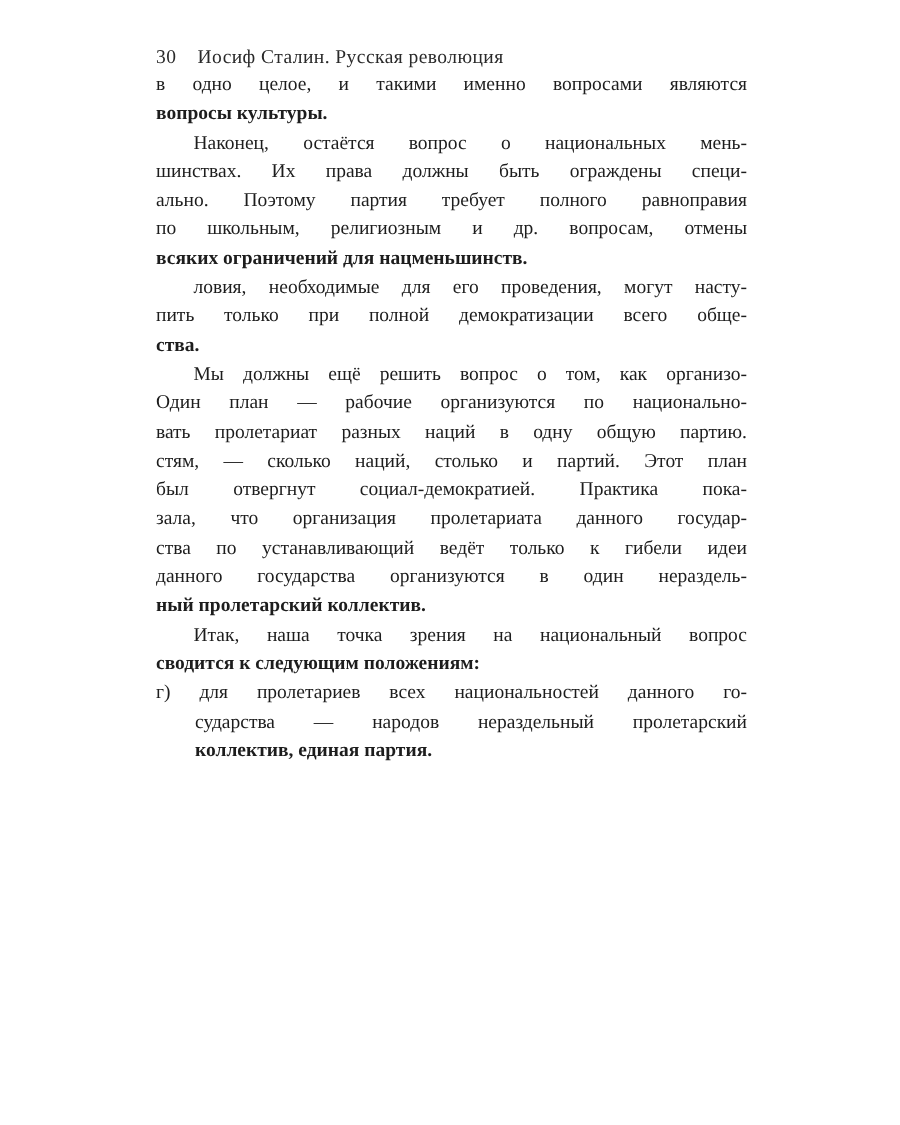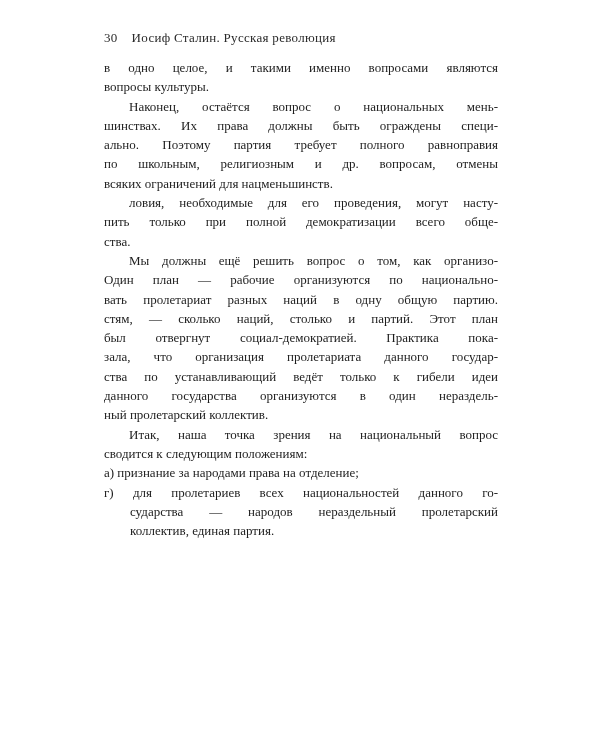--- a/index.html
+++ b/index.html
@@ -17,34 +17,34 @@
     height: 750px;
     padding: 30px 0 0 104px;
   }
   .header {
     width: 394px;
     font-size: 13px;
     letter-spacing: 0.3px;
     color: #2a2a2a;
     display: flex;
     align-items: baseline;
-    margin-bottom: 12px;
+    margin-bottom: 0;
   }
   .pagenum { margin-right: 14px; }
   .textblock {
     width: 394px;
     font-size: 13px;
     line-height: 19.3px;
   }
   .para { margin: 0; }
   .line {
     text-align: justify;
     text-align-last: justify;
   }
-  .line.last { text-align-last: left; }
+  .line.last { text-align-last: left; font-weight: bold; }
   .para.indent > .line:first-child { text-indent: 25px; }
   .para.list > .line:not(:first-child) { padding-left: 26px; }
 </style>
 </head>
 <body>
 
 <div class="page">
   <div class="header">
     <span class="pagenum">30</span>
     <span class="runtitle">Иосиф Сталин. Русская революция</span>
@@ -75,21 +75,18 @@
         <div class="line">зала, что организация пролетариата данного государ-</div>
         <div class="line">ства по устанавливающий ведёт только к гибели идеи</div>
         <div class="line">данного государства организуются в один нераздель-</div>
         <div class="line last">ный пролетарский коллектив.</div>
       </div>
       <div class="para indent">
         <div class="line">Итак, наша точка зрения на национальный вопрос</div>
         <div class="line last">сводится к следующим положениям:</div>
       </div>
       <div class="para list">
-        <div class="line last">а) признание за народами права на отделение;</div>
-      </div>
-      <div class="para list">
         <div class="line">г) для пролетариев всех национальностей данного го-</div>
         <div class="line">сударства — народов нераздельный пролетарский</div>
         <div class="line last">коллектив, единая партия.</div>
       </div>
     </div>
 </div>
 
 </body></html>

